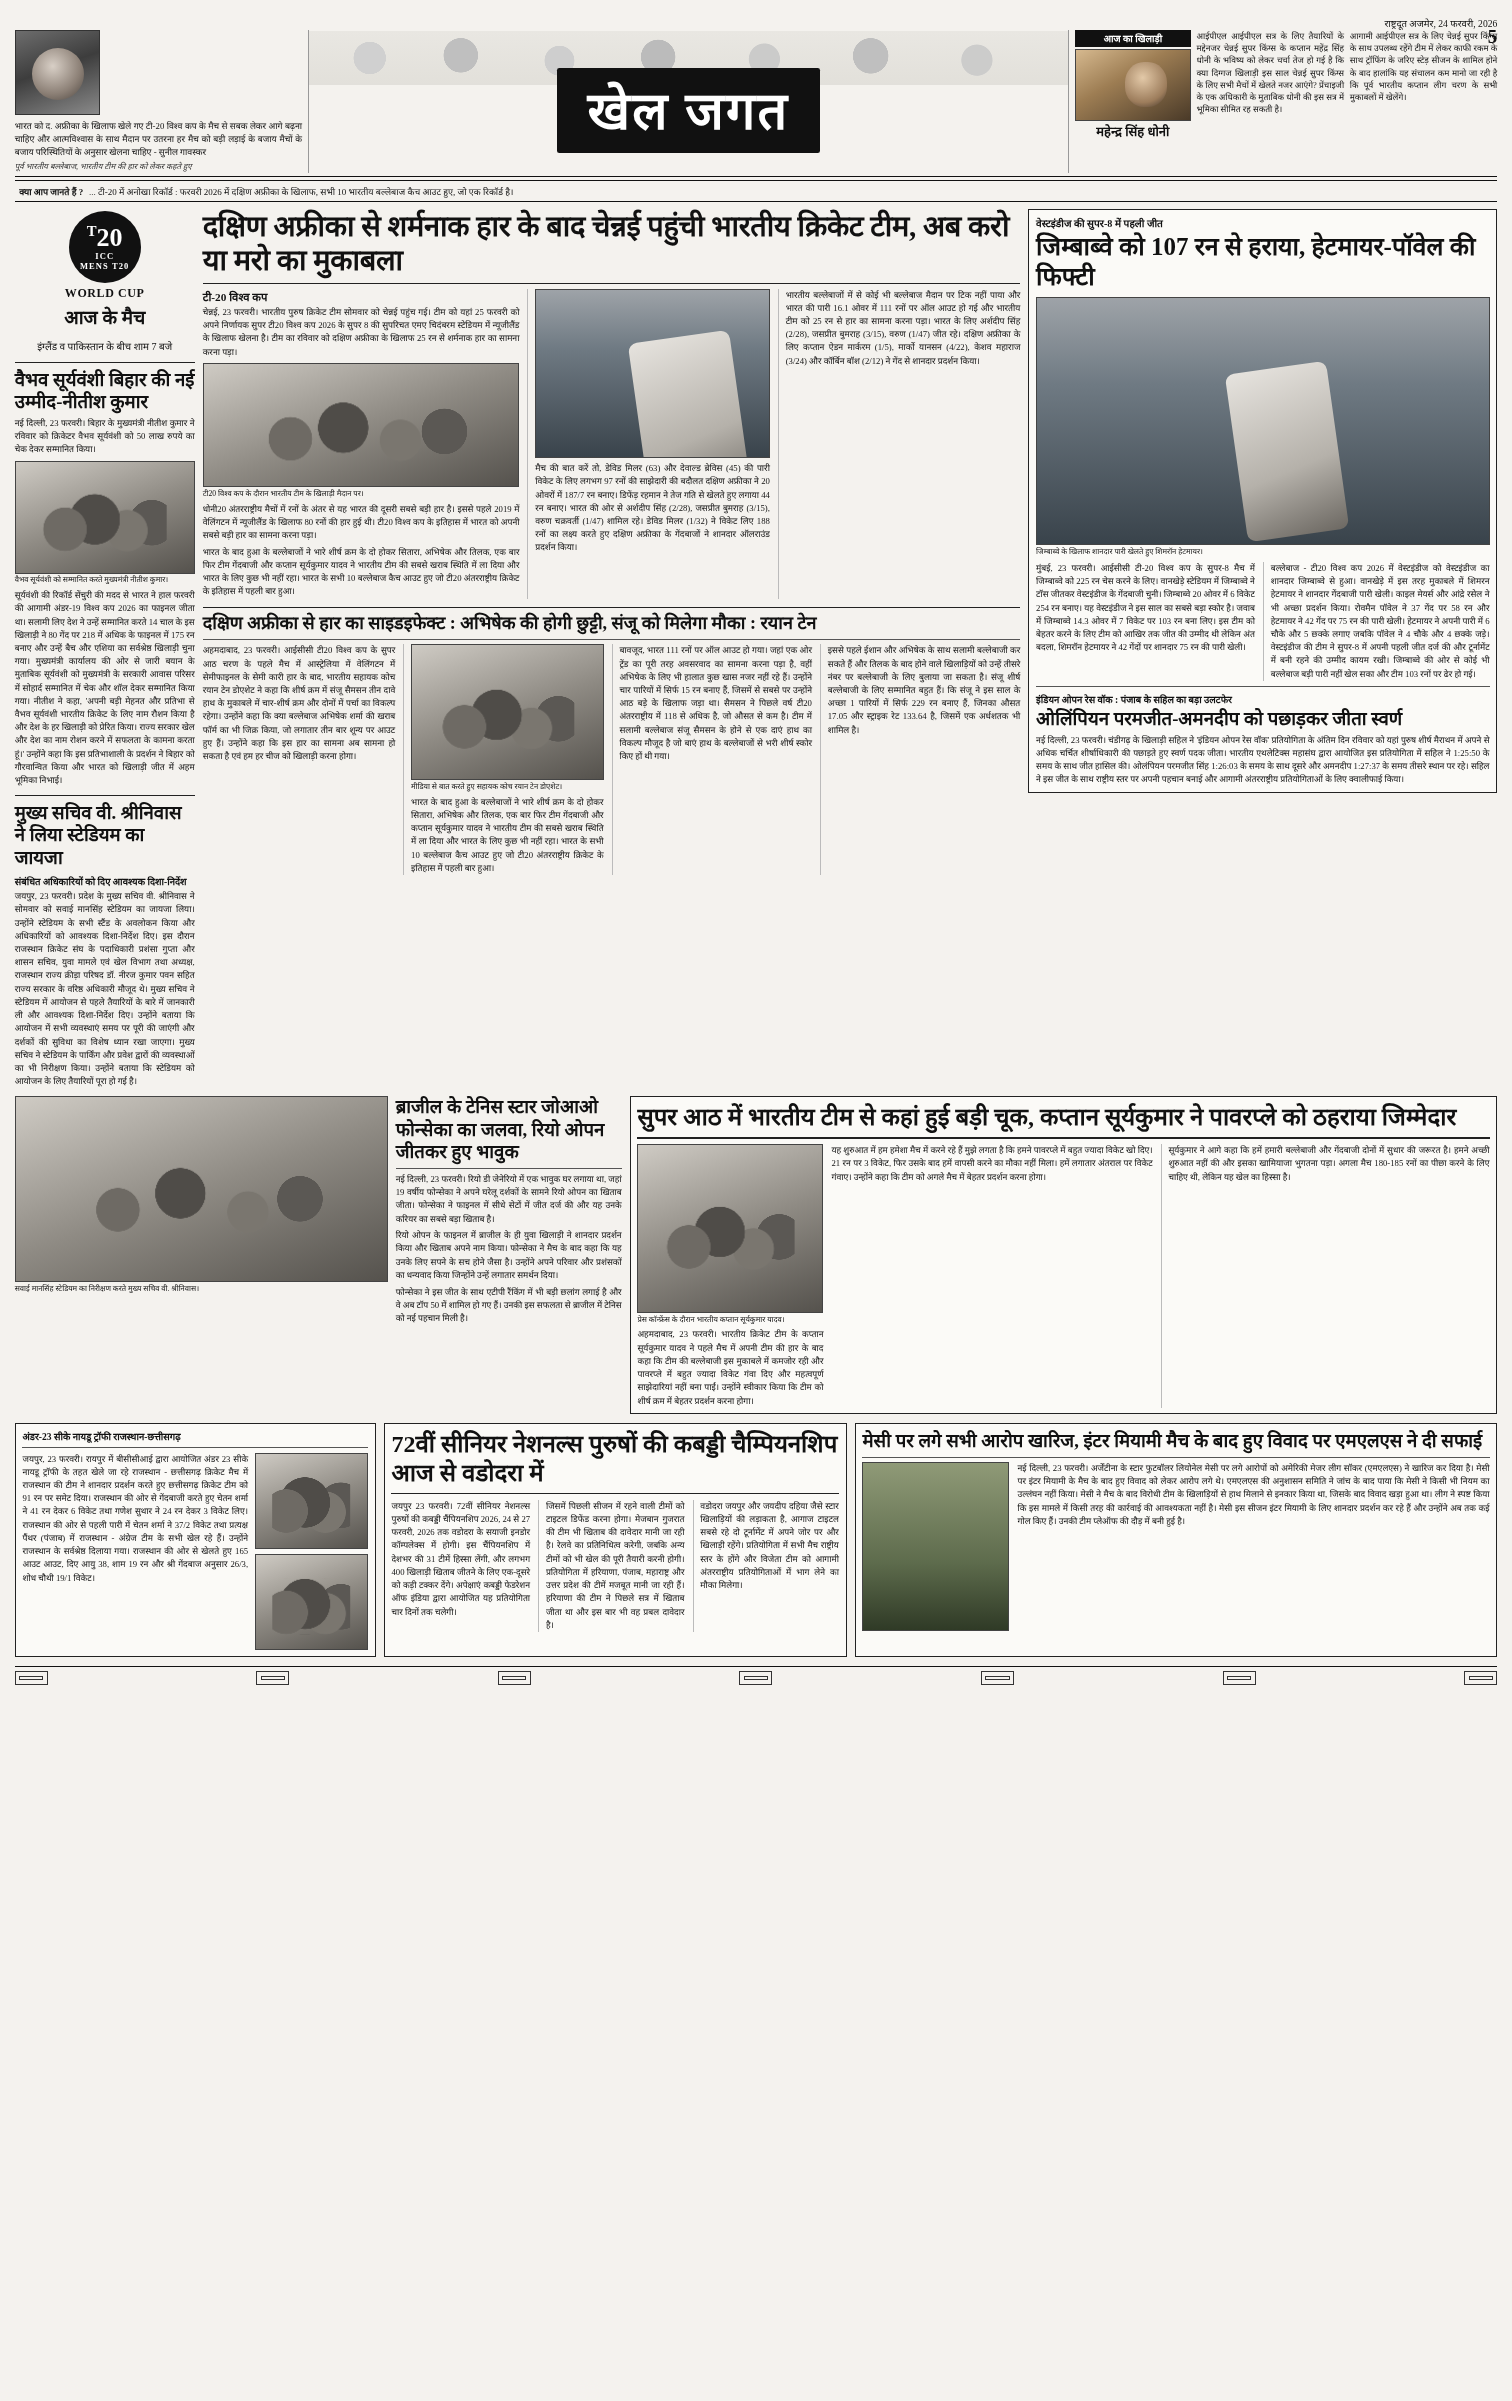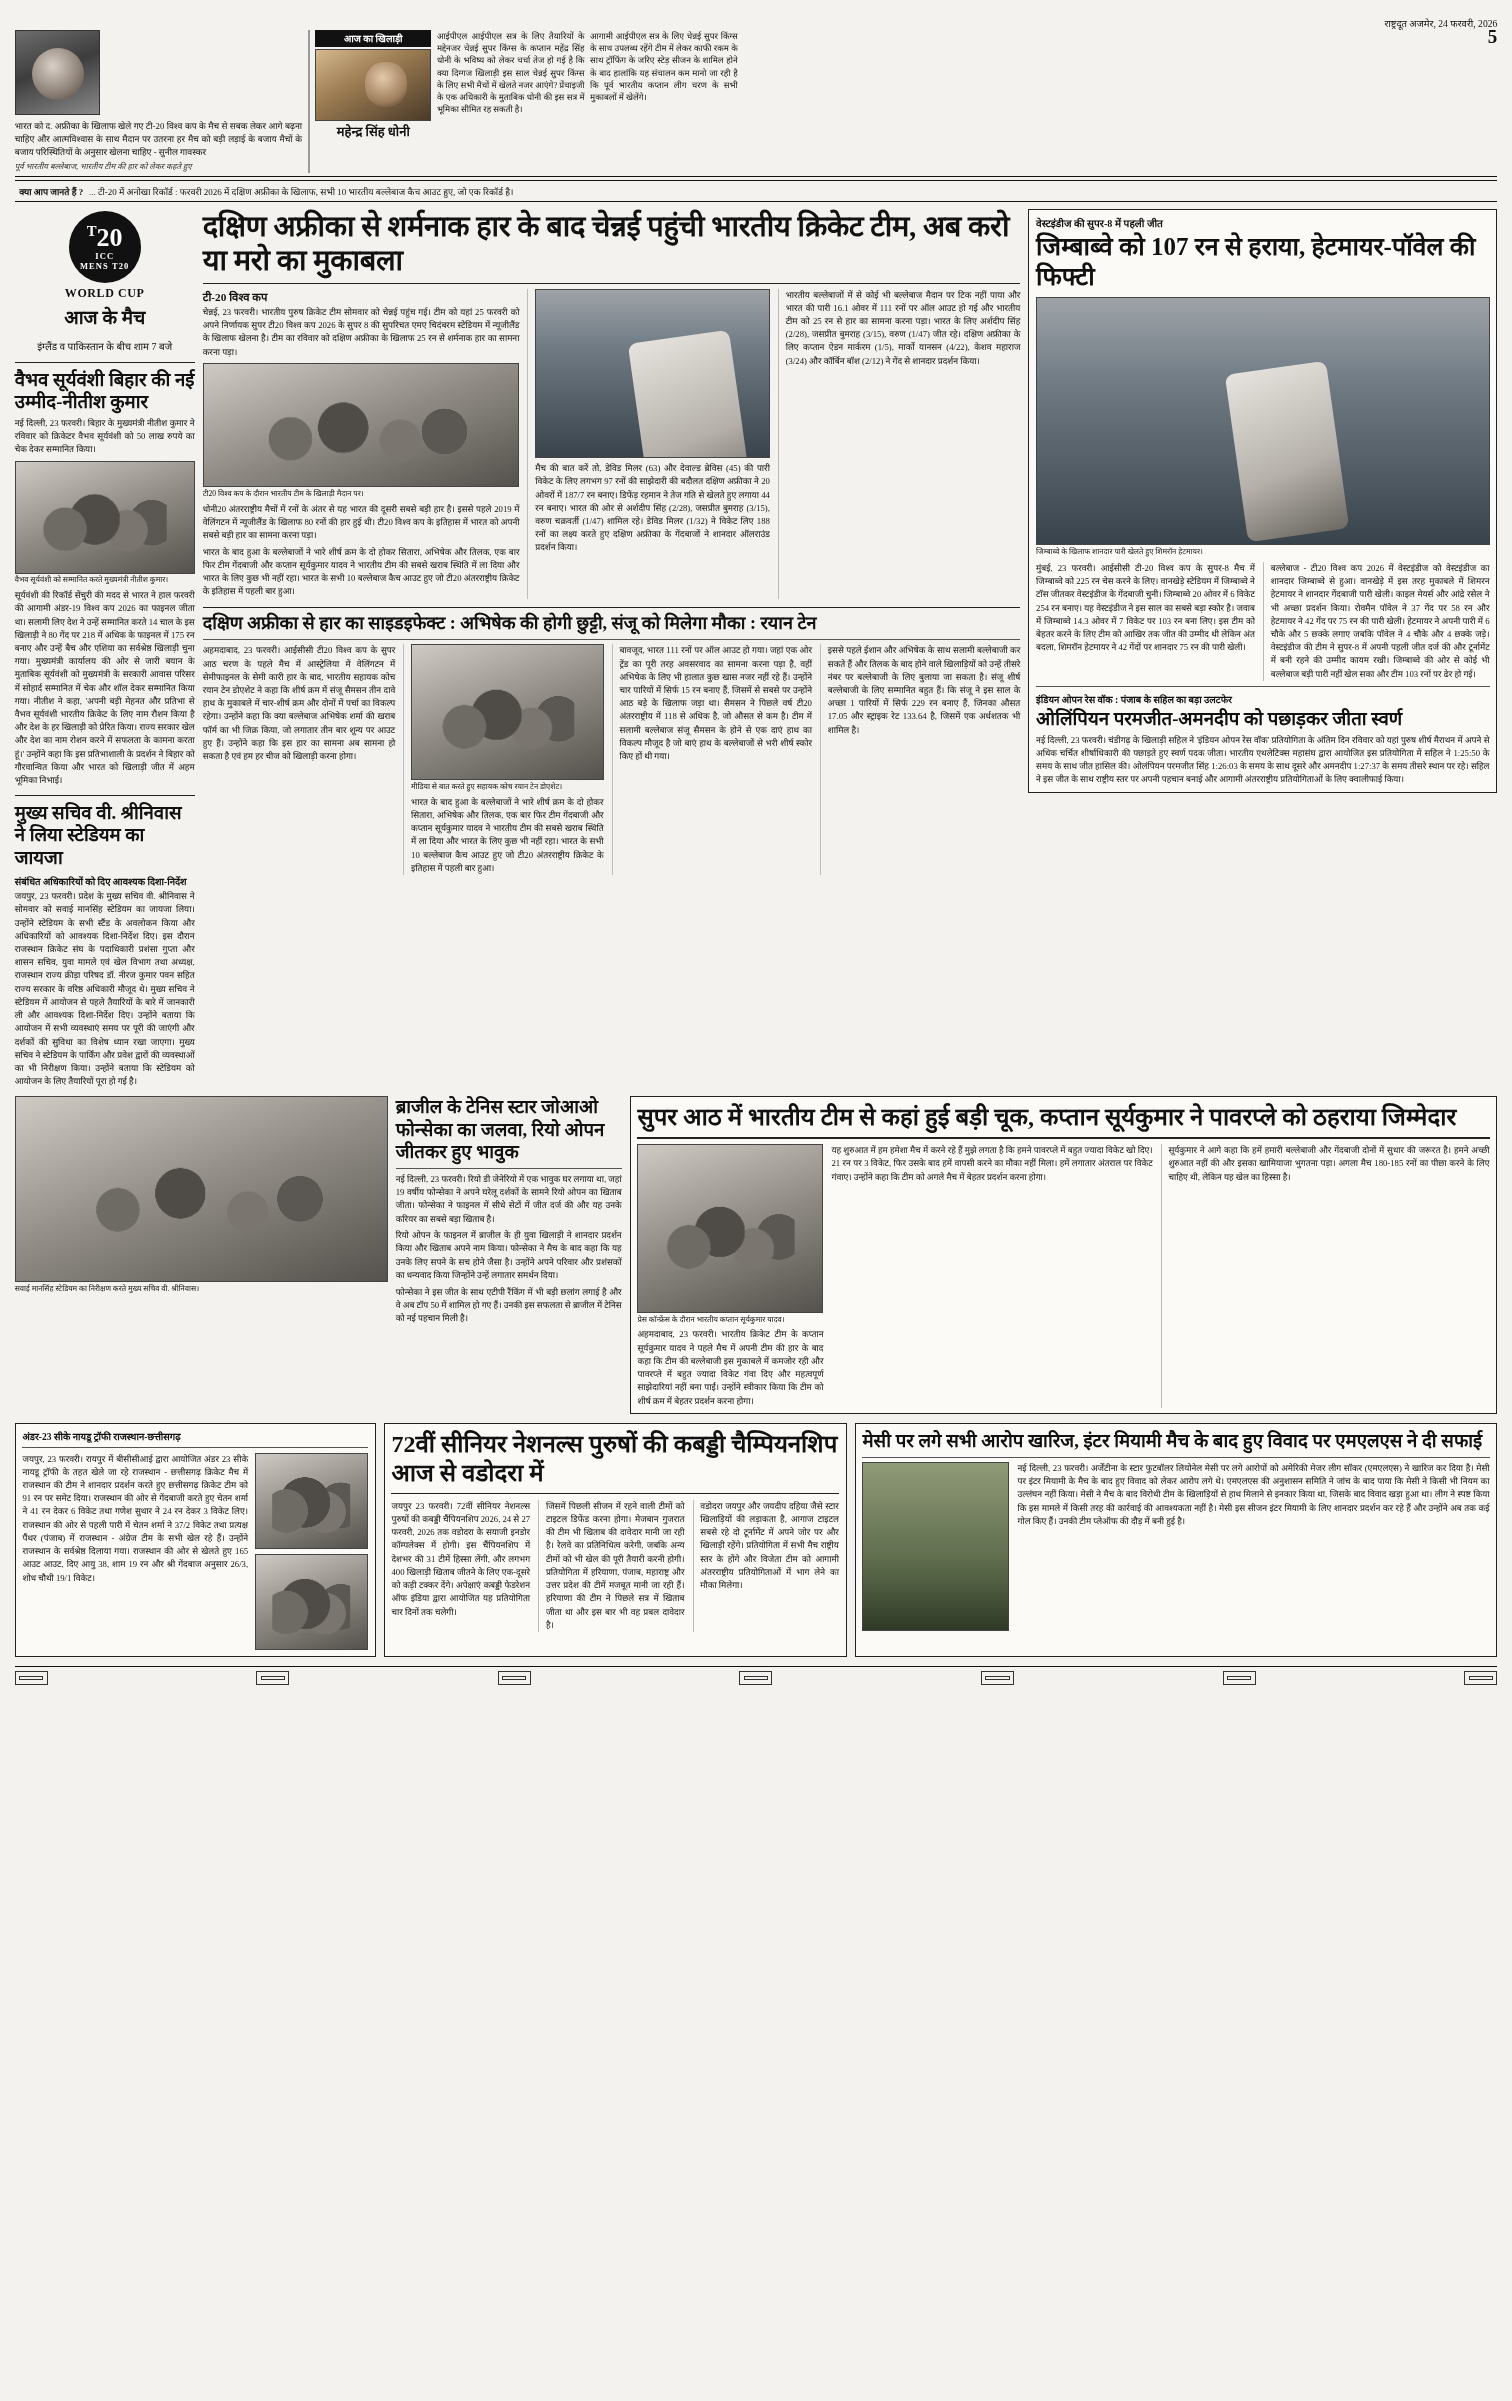--- a/index.html
+++ b/index.html
@@ -175,20 +175,24 @@
 
   <div class="hdr" style="margin-top:13.6px;">
     <div class="hdr-left">
       <div class="portrait"></div>
       <div>
         <div class="hdr-left-txt">भारत को द. अफ्रीका के खिलाफ खेले गए टी-20 विश्व कप के मैच से सबक लेकर आगे बढ़ना चाहिए और आत्मविश्वास के साथ मैदान पर उतरना हर मैच को बड़ी लड़ाई के बजाय मैचों के बजाय परिस्थितियों के अनुसार खेलना चाहिए - सुनील गावस्कर</div>
         <div class="hdr-left-cap">पूर्व भारतीय बल्लेबाज, भारतीय टीम की हार को लेकर कहते हुए</div>
       </div>
     </div>
 
+    <div class="masthead-wrap">
+      <div class="sports-strip"></div>
+      <div class="masthead">खेल जगत</div>
+    </div>
 
     <div class="hdr-right">
       <div class="player-card">
         <div class="tag">आज का खिलाड़ी</div>
         <div class="player-photo"></div>
         <div class="player-name">महेन्द्र सिंह धोनी</div>
       </div>
       <div class="hdr-right-txt">
         <div>आईपीएल आईपीएल सत्र के लिए तैयारियों के मद्देनजर चेन्नई सुपर किंग्स के कप्तान महेंद्र सिंह धोनी के भविष्य को लेकर चर्चा तेज हो गई है कि क्या दिग्गज खिलाड़ी इस साल चेन्नई सुपर किंग्स के लिए सभी मैचों में खेलते नजर आएंगे? प्रेंचाइजी के एक अधिकारी के मुताबिक धोनी की इस सत्र में भूमिका सीमित रह सकती है।</div>
         <div>आगामी आईपीएल सत्र के लिए चेन्नई सुपर किंग्स के साथ उपलब्ध रहेंगे टीम में लेकर काफी रकम के साथ ट्रॉफिंग के जरिए स्टेड़ सीजन के शामिल होने के बाद हालांकि यह संचालन कम मानो जा रही है कि पूर्व भारतीय कप्तान लीग चरण के सभी मुकाबलों में खेलेंगे।</div>

